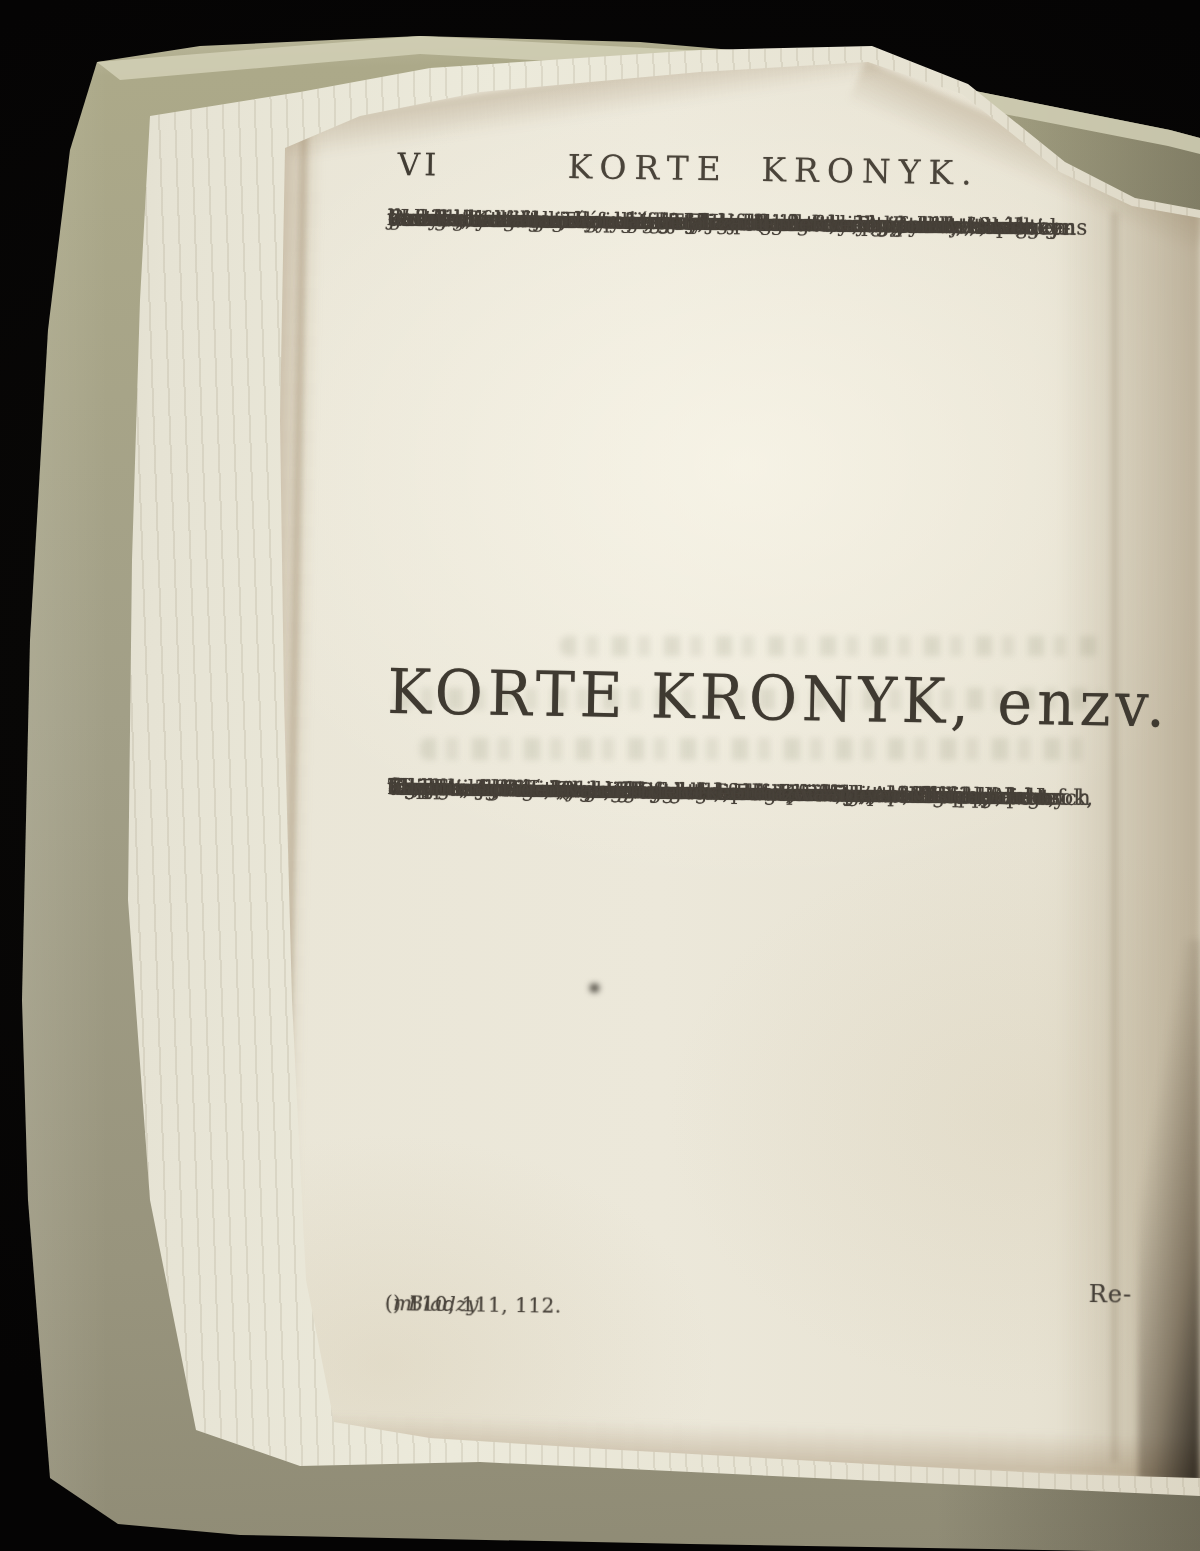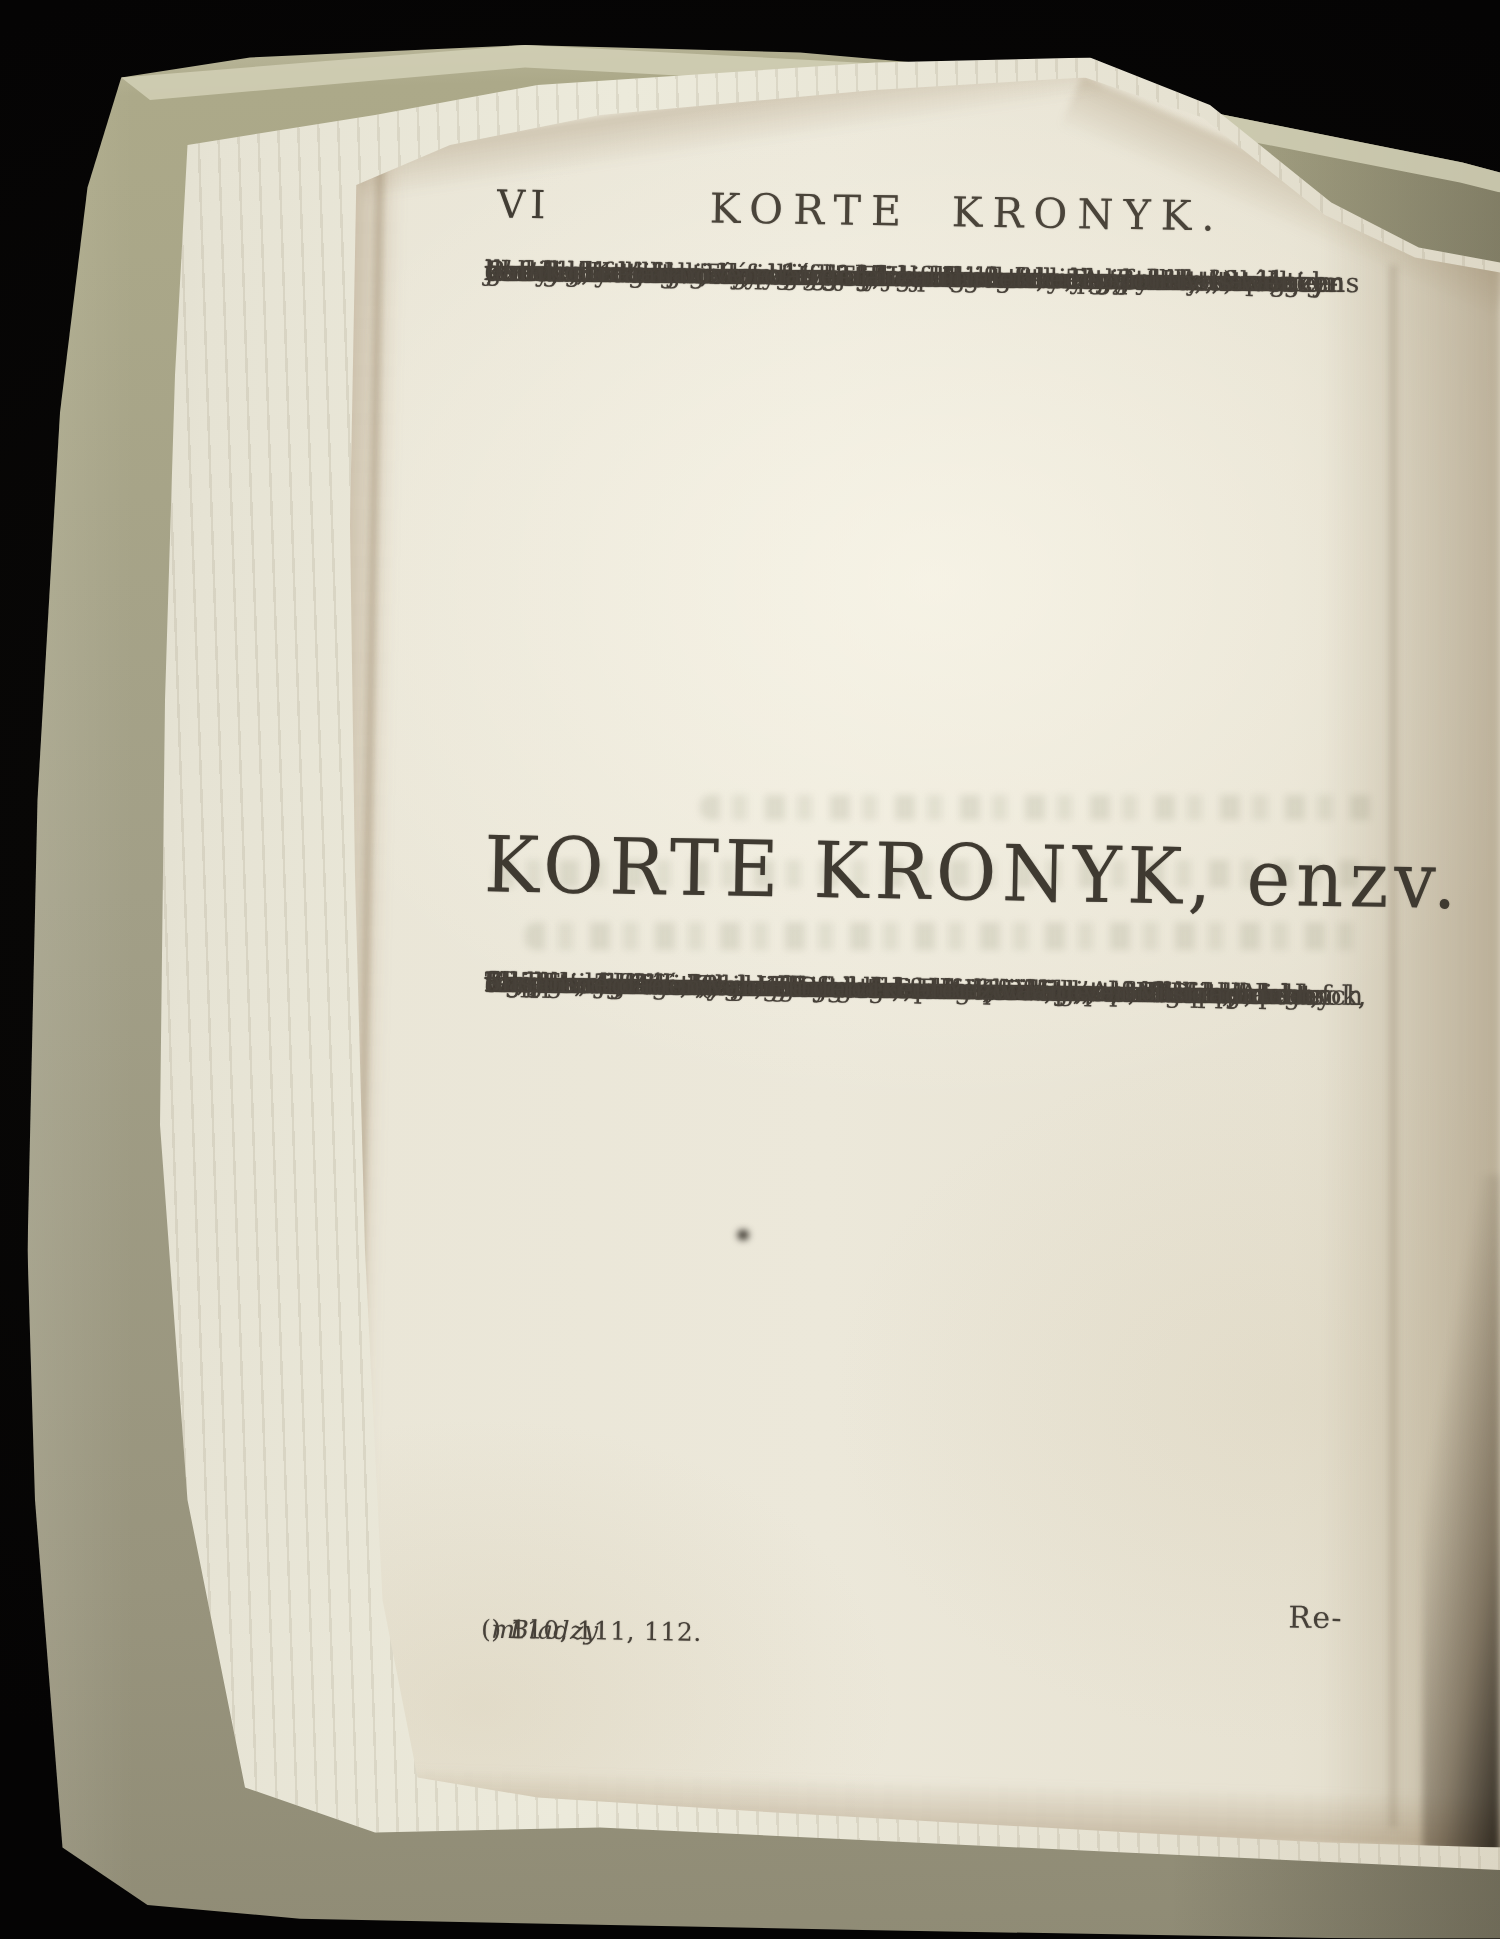--- a/index.html
+++ b/index.html
@@ -71,21 +71,21 @@
   .para{left:388px;width:718px;font-size:21.5px;}
   .para .tline{position:relative;display:block;text-align:justify;text-align-last:justify;}
   .para .tline:last-child{text-align-last:left;}
   #para1{top:203px;line-height:29.55px;transform:rotate(.8deg);}
   #para2{top:772px;line-height:29.4px;transform:rotate(.9deg);}
   #para2 .tline:first-child{text-indent:30px;}
   .chapter-heading{left:388px;top:661px;width:722px;transform:rotate(1deg);white-space:nowrap;color:#3f3a31;}
   .chapter-heading .h-inner{position:relative;display:inline-block;transform:scaleX(.95);transform-origin:left top;
     font-size:62px;letter-spacing:5px;line-height:1;}
   .footnote{left:385px;top:1291px;width:420px;font-size:20px;letter-spacing:.5px;transform:rotate(.9deg);}
-  .catchword{left:1031px;top:1280px;font-size:24px;letter-spacing:1px;transform:rotate(.8deg);}
+  .catchword{left:1089px;top:1280px;font-size:24px;letter-spacing:1px;transform:rotate(.8deg);}
   i{font-style:italic;}
 </style>
 </head>
 <body>
 
 <div id="scene">
 
   <div class="cover"></div>
   <div class="cover-bevel"></div>
   <div class="sheets"></div>

